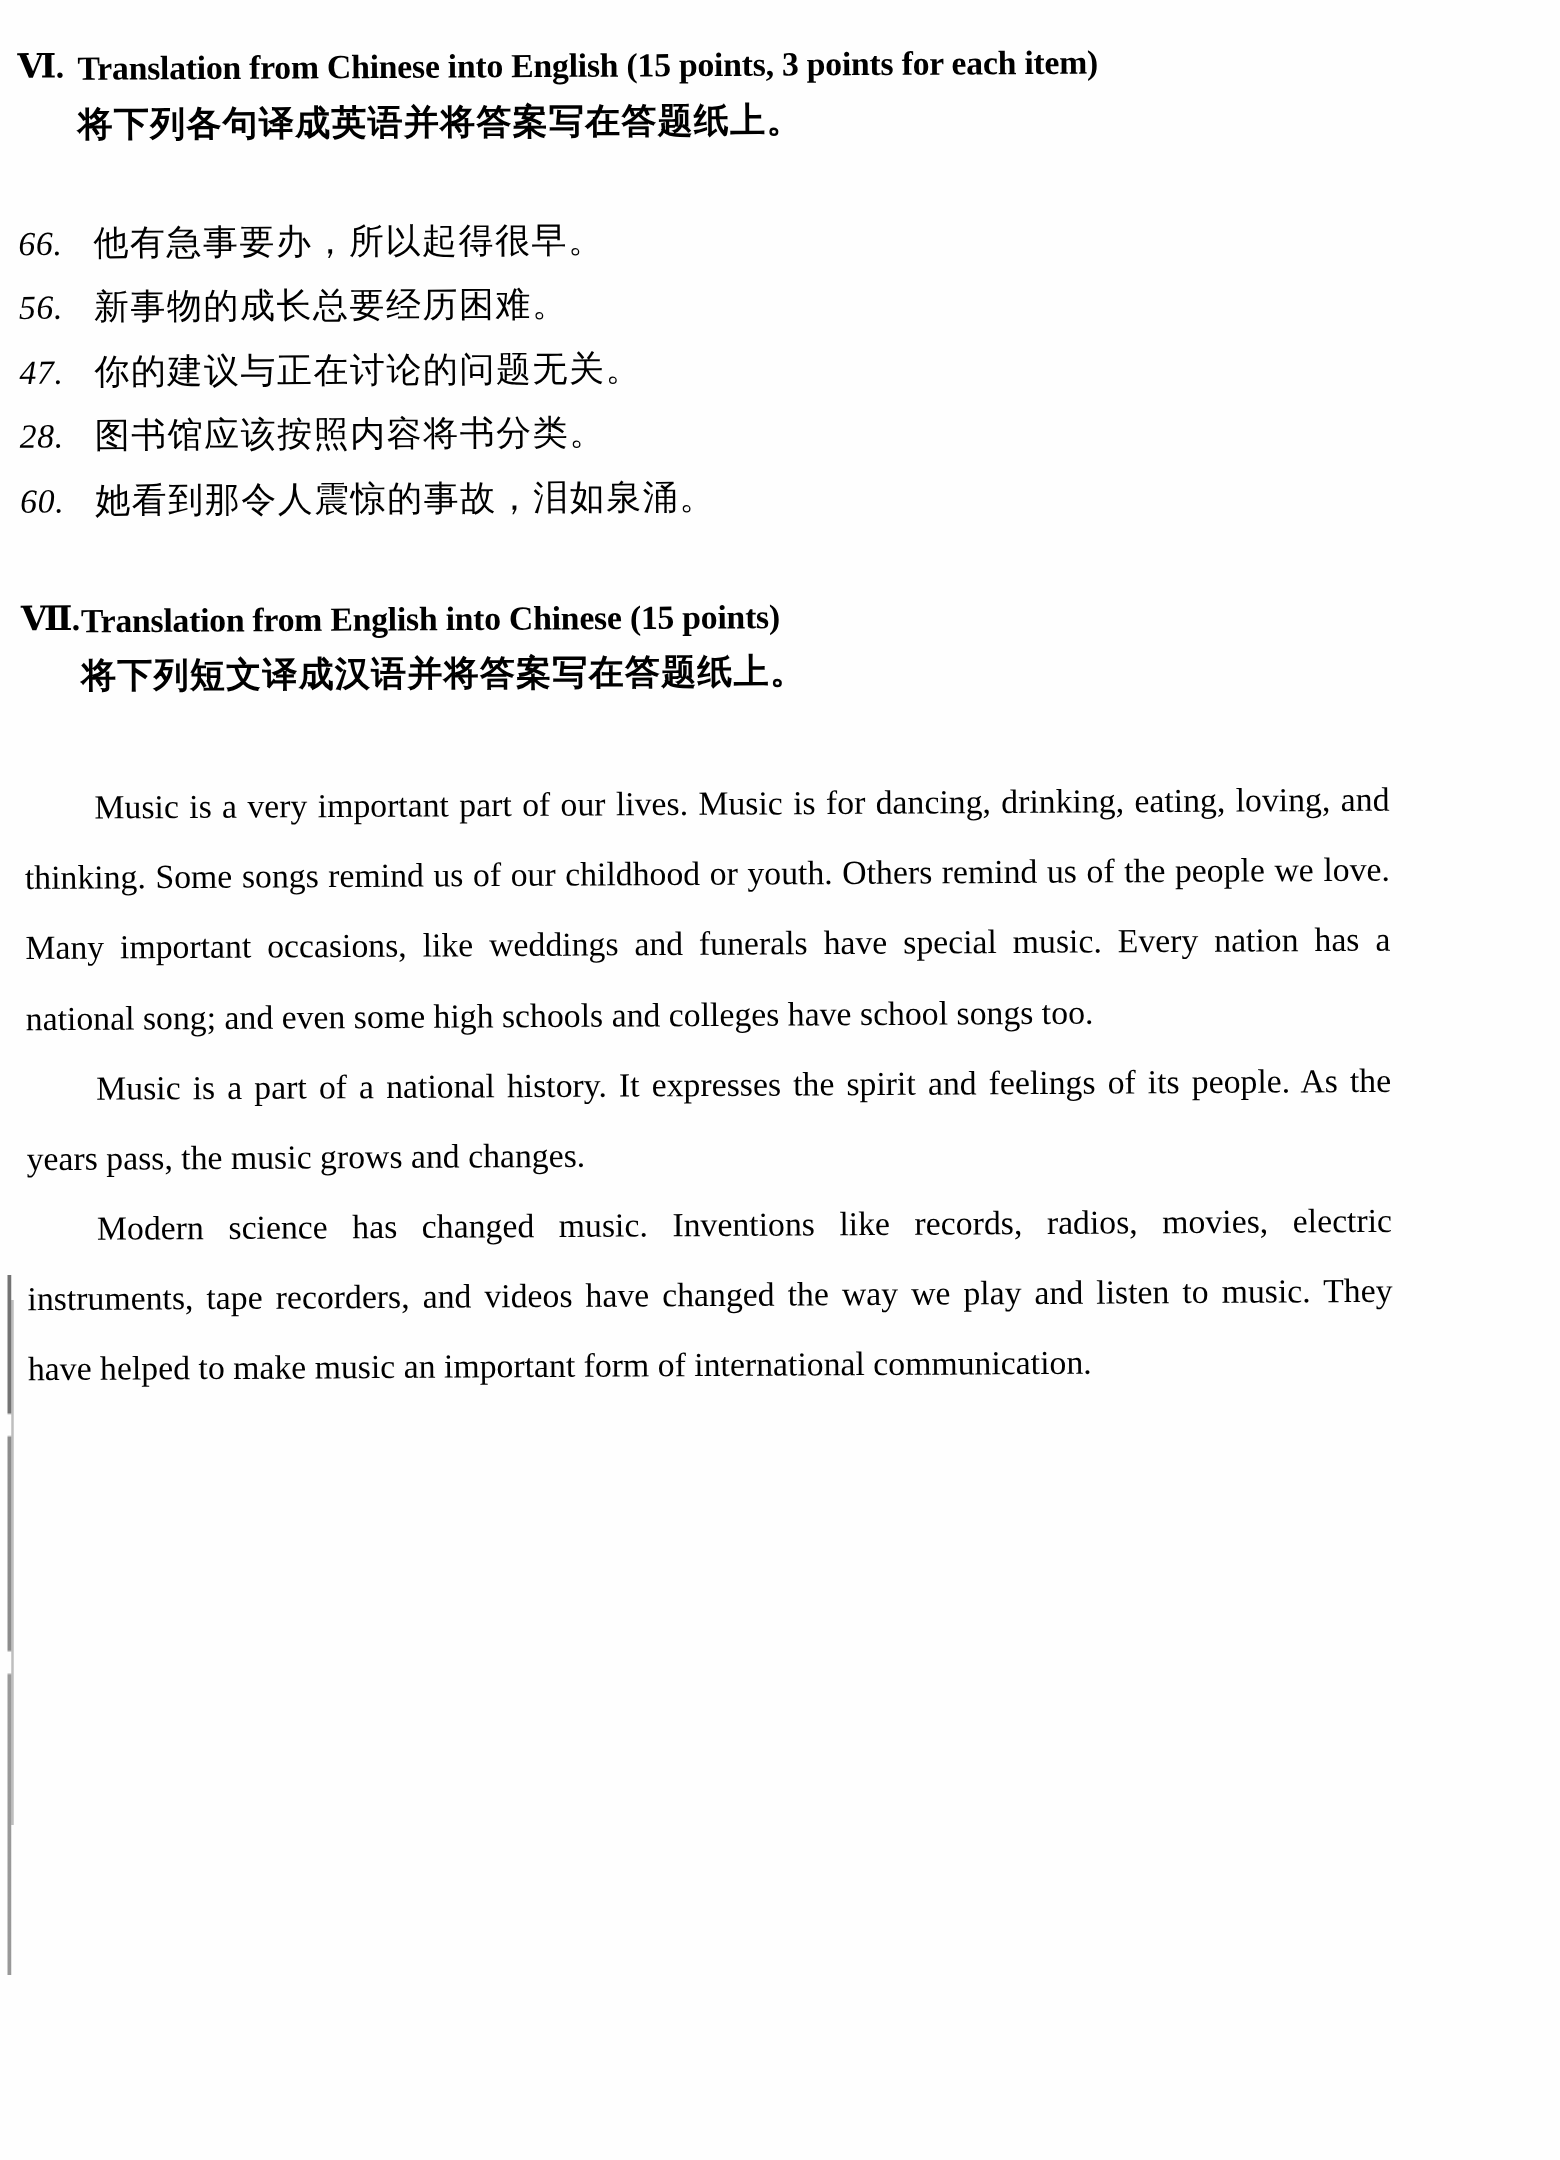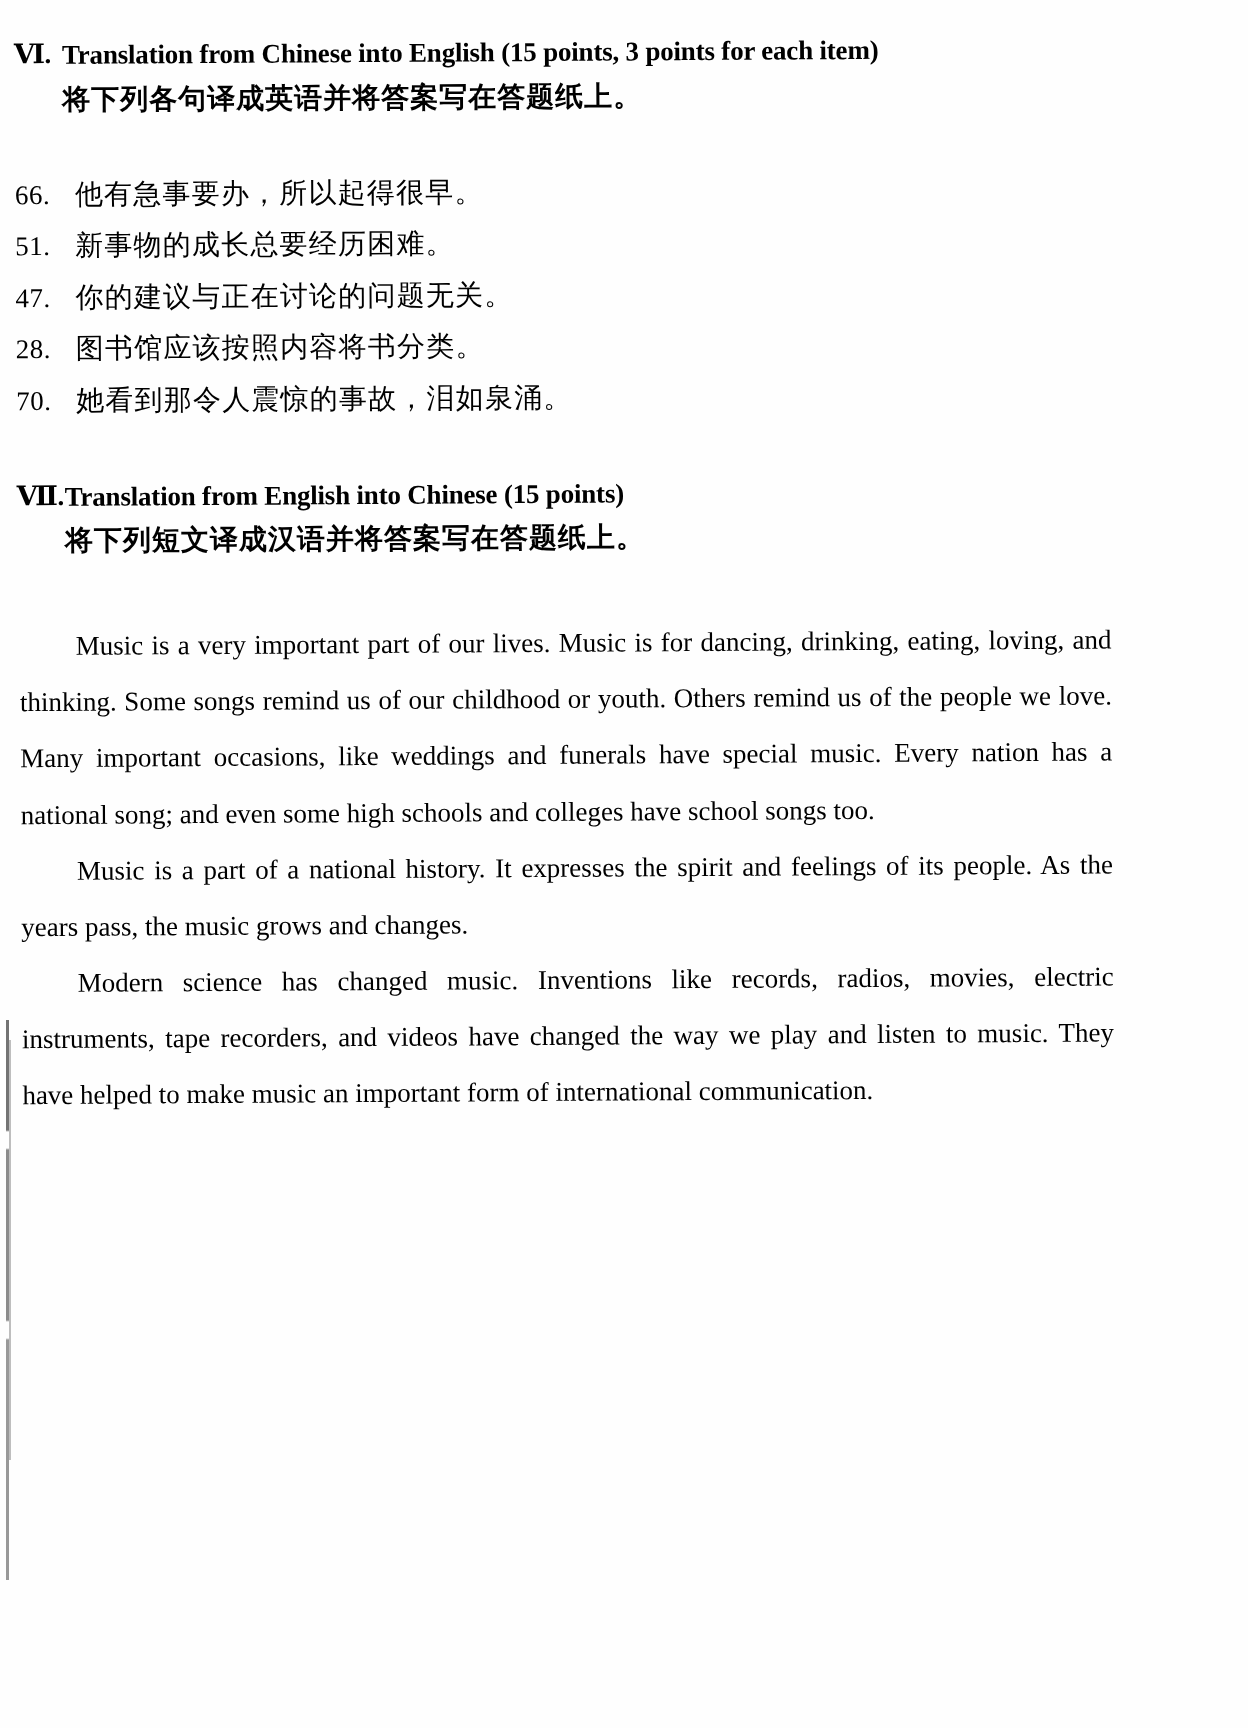--- a/index.html
+++ b/index.html
@@ -98,20 +98,21 @@
     margin-bottom: 11px;
   }
   .q-num {
     flex: 0 0 74px;
     width: 74px;
     padding-left: 14px;
     box-sizing: border-box;
     font-family: "Liberation Serif", serif;
     font-size: 27px;
     letter-spacing: 0.5px;
+    font-style: italic;
   }
   .q-text {
     font-family: "DejaVu Sans", "Liberation Sans", sans-serif;
     font-size: 28px;
     letter-spacing: 1.2px;
     line-height: 1.45;
   }
 
   
   .passage {
@@ -160,36 +161,36 @@
     </div>
 
     <div class="item-list">
 
       <div class="q-item">
         <div class="q-num">66.</div>
         <div class="q-text">他有急事要办，所以起得很早。</div>
       </div>
 
       <div class="q-item">
-        <div class="q-num">51.</div>
+        <div class="q-num">56.</div>
         <div class="q-text">新事物的成长总要经历困难。</div>
       </div>
 
       <div class="q-item">
         <div class="q-num">47.</div>
         <div class="q-text">你的建议与正在讨论的问题无关。</div>
       </div>
 
       <div class="q-item">
         <div class="q-num">28.</div>
         <div class="q-text">图书馆应该按照内容将书分类。</div>
       </div>
 
       <div class="q-item">
-        <div class="q-num">70.</div>
+        <div class="q-num">60.</div>
         <div class="q-text">她看到那令人震惊的事故，泪如泉涌。</div>
       </div>
 
     </div>
 
     <div class="section" style="margin-top:58px;">
       <div class="sec-num">Ⅶ.</div>
       <div class="sec-body">
         <div class="sec-title-en">Translation from English into Chinese (15 points)</div>
         <div class="sec-title-cn">将下列短文译成汉语并将答案写在答题纸上。</div>

